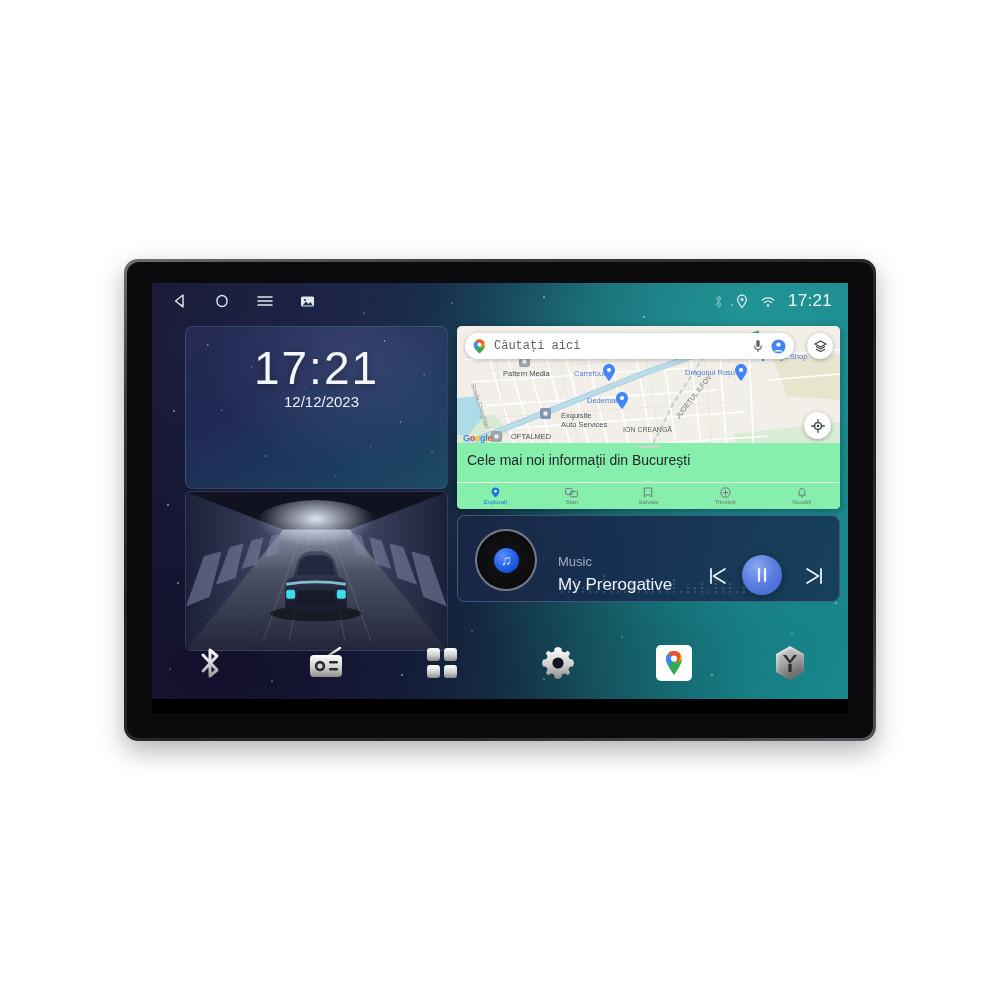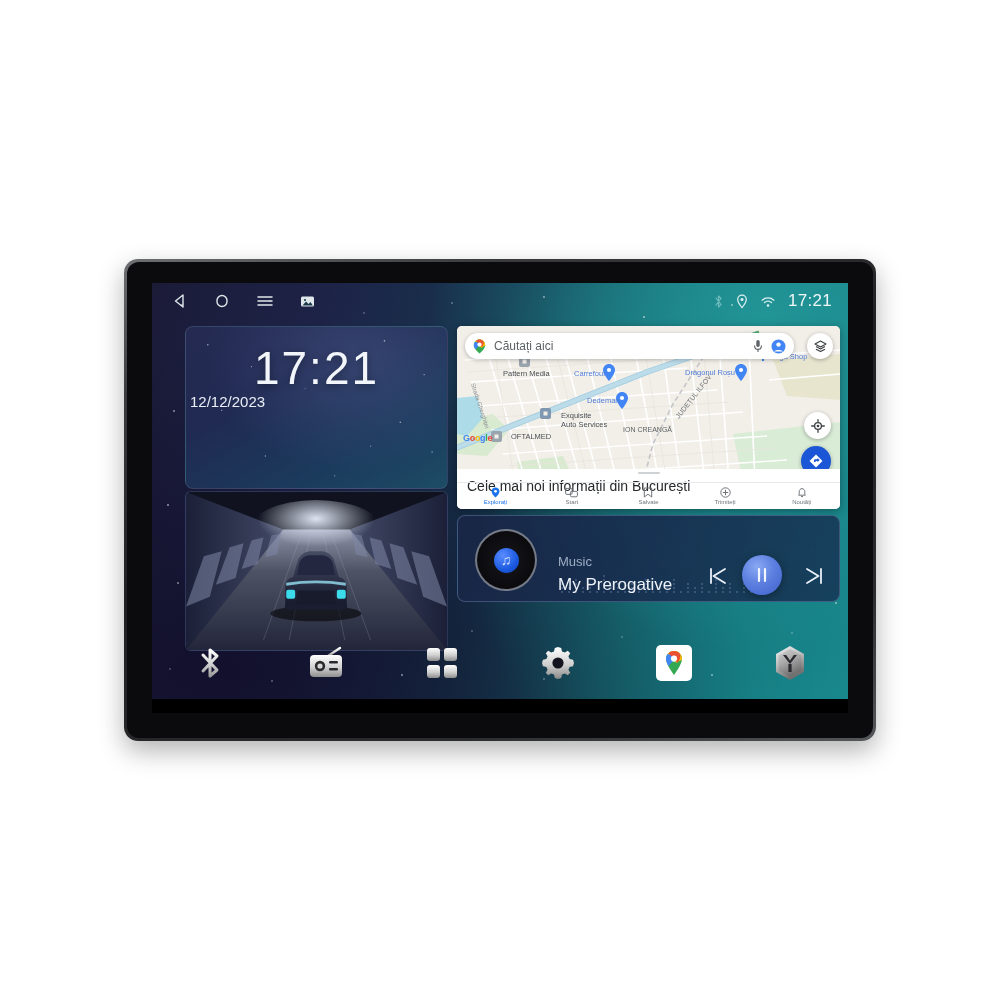--- a/index.html
+++ b/index.html
@@ -44,21 +44,21 @@
   
   #clock-widget {
     left:33px; top:43px; width:263px; height:163px;
     background:
       radial-gradient(ellipse at 65% 20%, rgba(73,86,136,.55) 0%, rgba(30,36,76,0) 62%),
       linear-gradient(150deg,#252a52 0%,#202a52 35%,#1b3a5c 70%,#1d4c66 100%);
     border:1px solid rgba(255,255,255,.10);
   }
   #clock-widget .big { position:absolute; left:0; right:0; top:14px; text-align:center;
      color:#f2f6fa; font-size:46px; font-weight:300; letter-spacing:2px; text-shadow:0 2px 8px rgba(0,0,0,.4); }
-  #clock-widget .date { position:absolute; left:4px; right:0; top:66px; text-align:left; color:#e9eef5; font-size:15px; }
+  #clock-widget .date { position:absolute; left:10px; right:0; top:66px; text-align:center; color:#e9eef5; font-size:15px; }
   #clock-widget .day  { position:absolute; left:0; right:0; top:88px; text-align:center; color:#e2e9f2; font-size:14px; }
 
   
   #car-widget {
     left:33px; top:208px; width:263px; height:160px;
     background:linear-gradient(180deg,#1b2038 0%,#151a2e 40%,#0e1222 100%);
     border:1px solid rgba(120,150,220,.28);
     border-radius:6px;
   }
   #car-widget svg { position:absolute; inset:0; width:100%; height:100%; }
@@ -69,28 +69,28 @@
     background:#eaeae4;
     border-radius:5px;
     box-shadow:0 2px 8px rgba(0,0,0,.35);
   }
   #map-canvas { position:absolute; inset:0; }
   #map-search {
     position:absolute; left:8px; top:7px; right:46px; height:26px;
     background:#fff; border-radius:14px; display:flex; align-items:center; gap:8px;
     padding:0 8px; box-shadow:0 1px 4px rgba(0,0,0,.25);
   }
-  #map-search .ph { flex:1; color:#5d6266; font-size:12px; }
+  #map-search .ph { flex:1; color:#5d6266; font-size:12px;font-family:Liberation Mono, monospace; }
   .map-fab { position:absolute; border-radius:50%; background:#fff; box-shadow:0 1px 4px rgba(0,0,0,.3);
      display:flex; align-items:center; justify-content:center; }
   #fab-layers { right:7px; top:7px; width:26px; height:26px; }
   #fab-locate { right:9px; top:86px; width:27px; height:27px; }
   #fab-nav { right:9px; top:120px; width:30px; height:30px; background:#1a56d6; }
 
-  #map-sheet { position:absolute; left:0; right:0; bottom:0; height:40px; background:#ffffff; }
+  #map-sheet { position:absolute; left:0; right:0; bottom:0; height:66px; background:#86efac; }
   #sheet-grip { position:absolute; left:50%; transform:translateX(-50%); top:3px; width:22px; height:2px; background:#cfd2d4; border-radius:2px; }
   #sheet-title { position:absolute; left:10px; top:9px; color:#25282b; font-size:14px; }
   #map-nav { position:absolute; left:0; right:0; bottom:0; height:27px; border-top:1px solid #e7e9ea; display:flex; }
   #map-nav .nav-item { flex:1; display:flex; flex-direction:column; align-items:center; justify-content:center; gap:1px; }
   #map-nav .nav-item .lbl { font-size:6px; color:#70757a; }
   #map-nav .nav-item.active .lbl { color:#1a73e8; }
 
   
   #music-widget {
     left:305px; top:232px; width:383px; height:87px;

